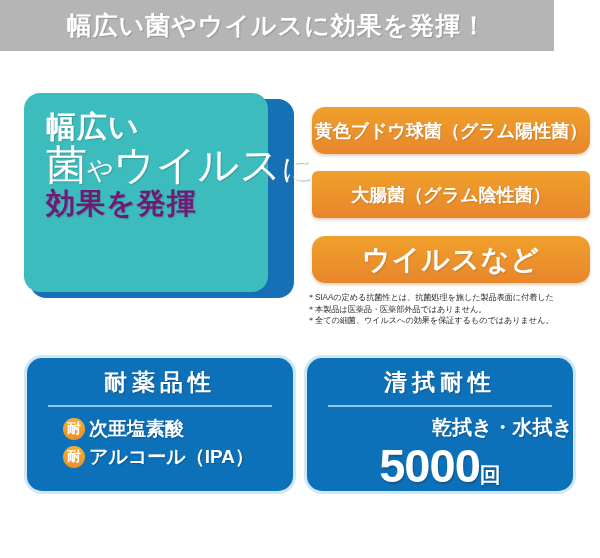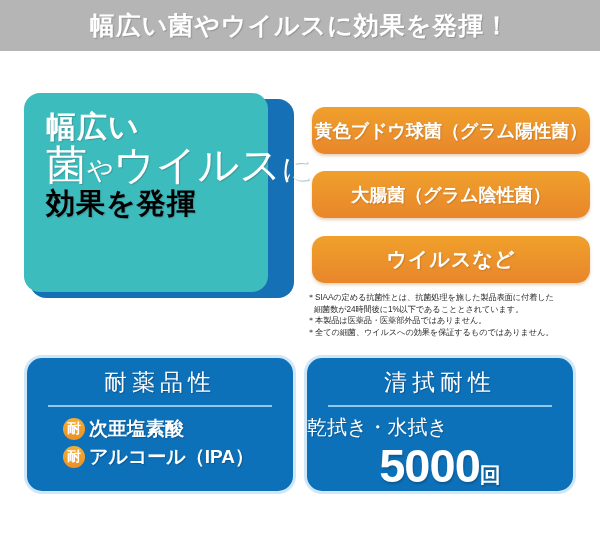--- a/index.html
+++ b/index.html
@@ -12,21 +12,21 @@
   #page {
     position: relative;
     width: 600px; height: 558px;
     background: #ffffff;
   }
 
   
   .header-band {
     position: absolute;
     left: 0; top: 0;
-    width: 600px; height: 51px;
+    width: 554px; height: 51px;
     background: #b5b5b5;
     display: flex;
     align-items: center;
     justify-content: center;
   }
   .header-title {
     color: #ffffff;
     font-size: 25px;
     font-weight: bold;
     letter-spacing: 1px;
@@ -63,21 +63,21 @@
     font-size: 41px;
     font-weight: normal;
     line-height: 1.12;
     letter-spacing: 0px;
     white-space: nowrap;
     text-shadow: 1px 1px 1px rgba(60,110,115,0.45);
   }
   .hero-l2 .small { font-size: 26px; }
   .hero-l2 .mid { font-size: 30px; }
   .hero-l3 {
-    color: #000000;
+    color: #701a75;
     font-size: 29px;
     font-weight: bold;
     line-height: 1.1;
     letter-spacing: 1px;
     text-shadow: 1px 1px 1px rgba(60,110,115,0.45);
   }
 
   
   .pill {
     position: absolute;
@@ -93,23 +93,23 @@
   .pill-label {
     color: #ffffff;
     font-size: 18px;
     font-weight: bold;
     letter-spacing: 0px;
     white-space: nowrap;
     text-shadow: 1px 1px 1px rgba(170,110,40,0.5);
     text-align: center;
   }
   #pill-0 { top: 107px; }
-  #pill-1 { top: 171px; }
+  #pill-1 { top: 171px; border-radius: 6px; }
   #pill-2 { top: 236px; }
-  #pill-2 .pill-label { font-size: 20px; letter-spacing: 1px; }
+  #pill-2 .pill-label { font-size: 28px; letter-spacing: 1px; }
 
   
   .footnotes {
     position: absolute;
     left: 307px; top: 292px;
     width: 290px;
   }
   .footnote {
     color: #2a2a2a;
     font-size: 8.2px;
@@ -126,21 +126,21 @@
     background: #0d71b9;
     border-radius: 15px;
     box-shadow: 0 0 0 3px #cfe7f7;
     padding-top: 9px;
   }
   #panel-left  { left: 27px; }
   #panel-right { left: 307px; }
   .panel-title {
     color: #ffffff;
     font-size: 23px;
-    font-weight: normal;
+    font-weight: bold;
     letter-spacing: 5px;
     text-align: center;
     text-shadow: 1px 1px 1px rgba(10,60,100,0.45);
   }
   .panel-divider {
     width: 224px; height: 2px;
     margin: 7px auto 0 auto;
     background: #8fc8ea;
   }
   .panel-body { padding-top: 7px; }
@@ -171,22 +171,22 @@
     margin-left: 4px;
     letter-spacing: 0px;
     white-space: nowrap;
     text-shadow: 1px 1px 1px rgba(10,60,100,0.45);
   }
 
   
   .wipe-sub {
     color: #ffffff;
     font-size: 20px;
-    font-weight: normal;
-    text-align: left;
+    font-weight: bold;
+    text-align: right;
     letter-spacing: 0px;
     text-shadow: 1px 1px 1px rgba(10,60,100,0.45);
   }
   .wipe-count {
     color: #ffffff;
     text-align: center;
     font-weight: bold;
     line-height: 1;
     margin-top: 1px;
     text-shadow: 1px 2px 2px rgba(10,60,100,0.45);
@@ -236,21 +236,20 @@
   <div class="pill" id="pill-1">
     <div class="pill-label">大腸菌（グラム陰性菌）</div>
   </div>
   <div class="pill" id="pill-2">
     <div class="pill-label">ウイルスなど</div>
   </div>
 
   <div class="footnotes">
     <div class="footnote">
       <span>＊SIAAの定める抗菌性とは、抗菌処理を施した製品表面に付着した</span>
-      <span class="indent">細菌数が24時間後に1%以下であることとされています。</span>
     </div>
     <div class="footnote">
       <span>＊本製品は医薬品・医薬部外品ではありません。</span>
     </div>
     <div class="footnote">
       <span>＊全ての細菌、ウイルスへの効果を保証するものではありません。</span>
     </div>
   </div>
 
   <div class="panel" id="panel-left">

